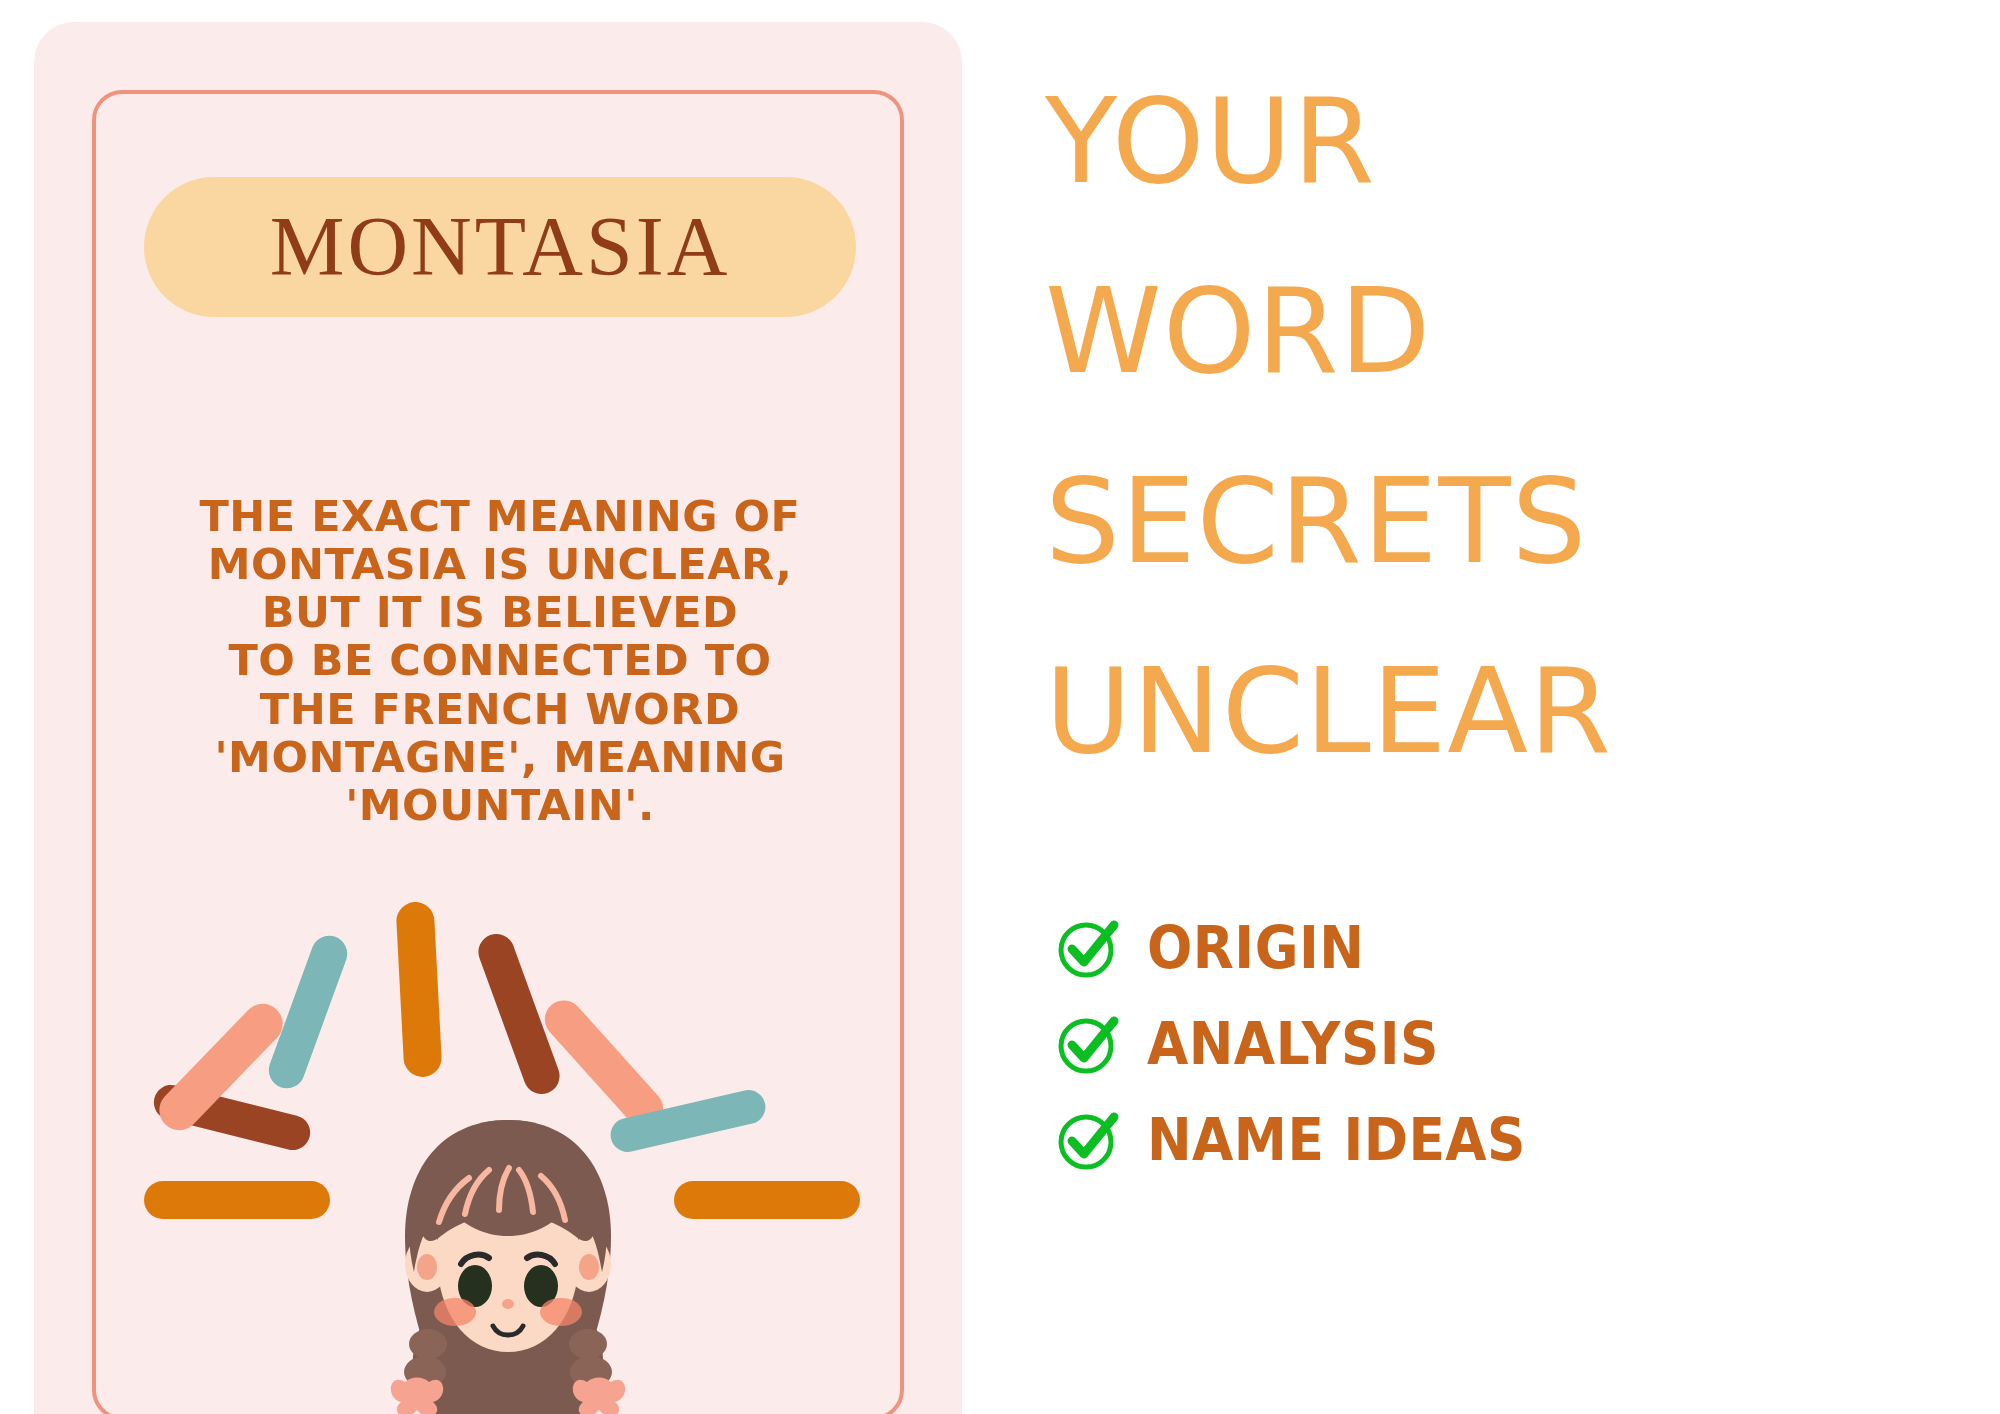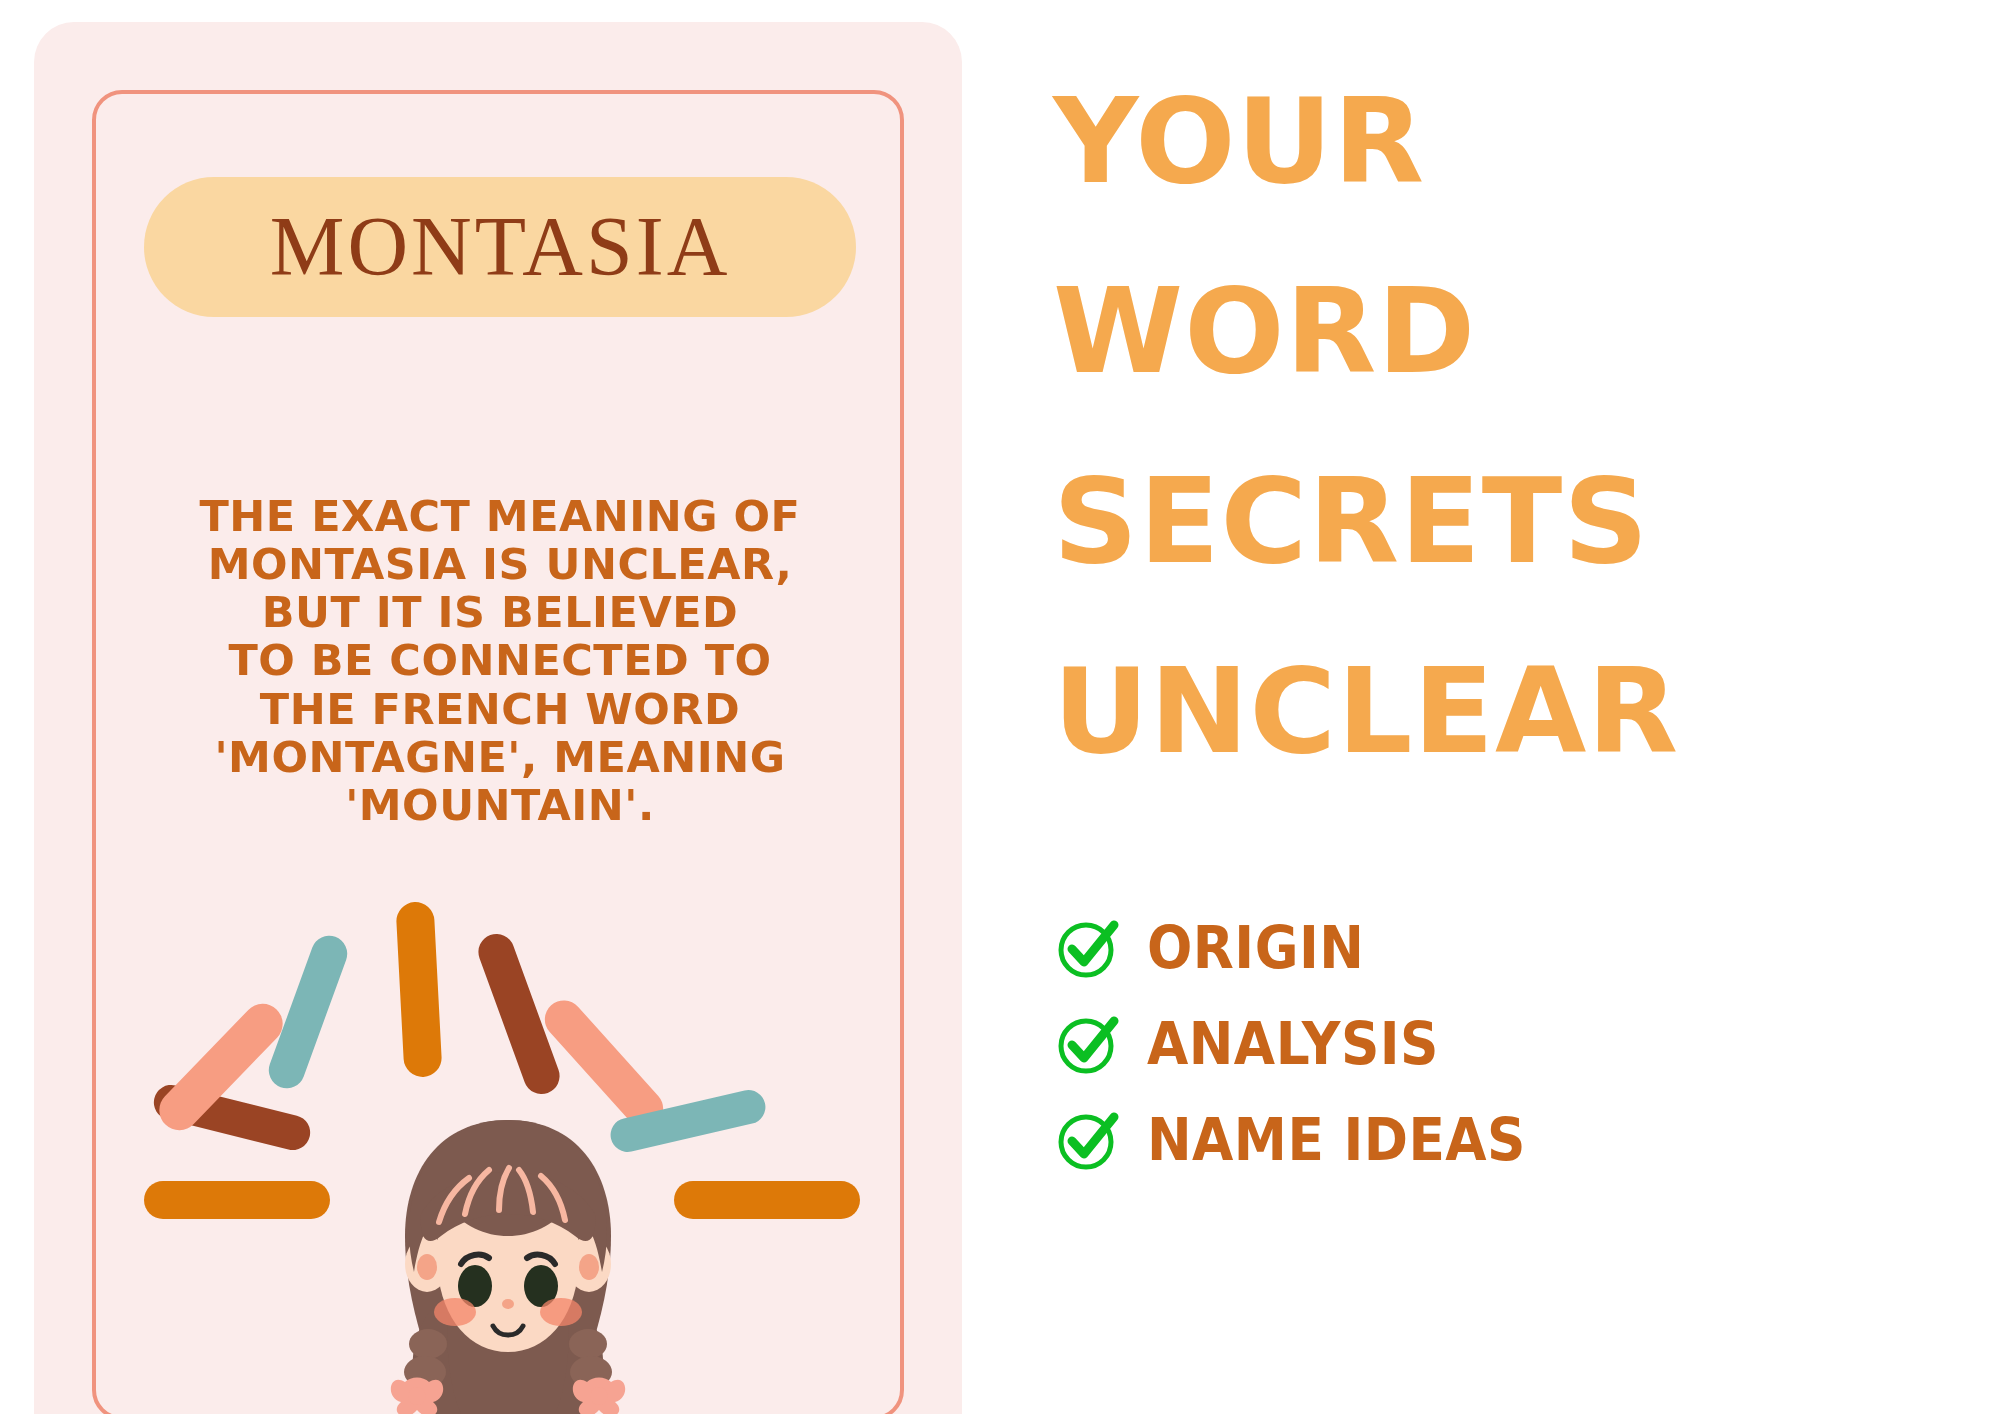--- a/index.html
+++ b/index.html
@@ -96,24 +96,24 @@
   
   #right-panel {
     position: absolute;
     left: 1045px;
     top: 0;
     width: 955px;
     height: 1414px;
   }
   .headline-line {
     position: absolute;
-    left: 8px;
+    left: 0;
     color: #f5a94e;
     font-family: "DejaVu Sans", sans-serif;
-    font-weight: bold;
+    font-weight: normal;
     font-size: 118px;
     line-height: 1;
     letter-spacing: 1px;
     white-space: nowrap;
   }
   #hl0 { top: 82px; }
   #hl1 { top: 272px; }
   #hl2 { top: 462px; }
   #hl3 { top: 652px; }
 

